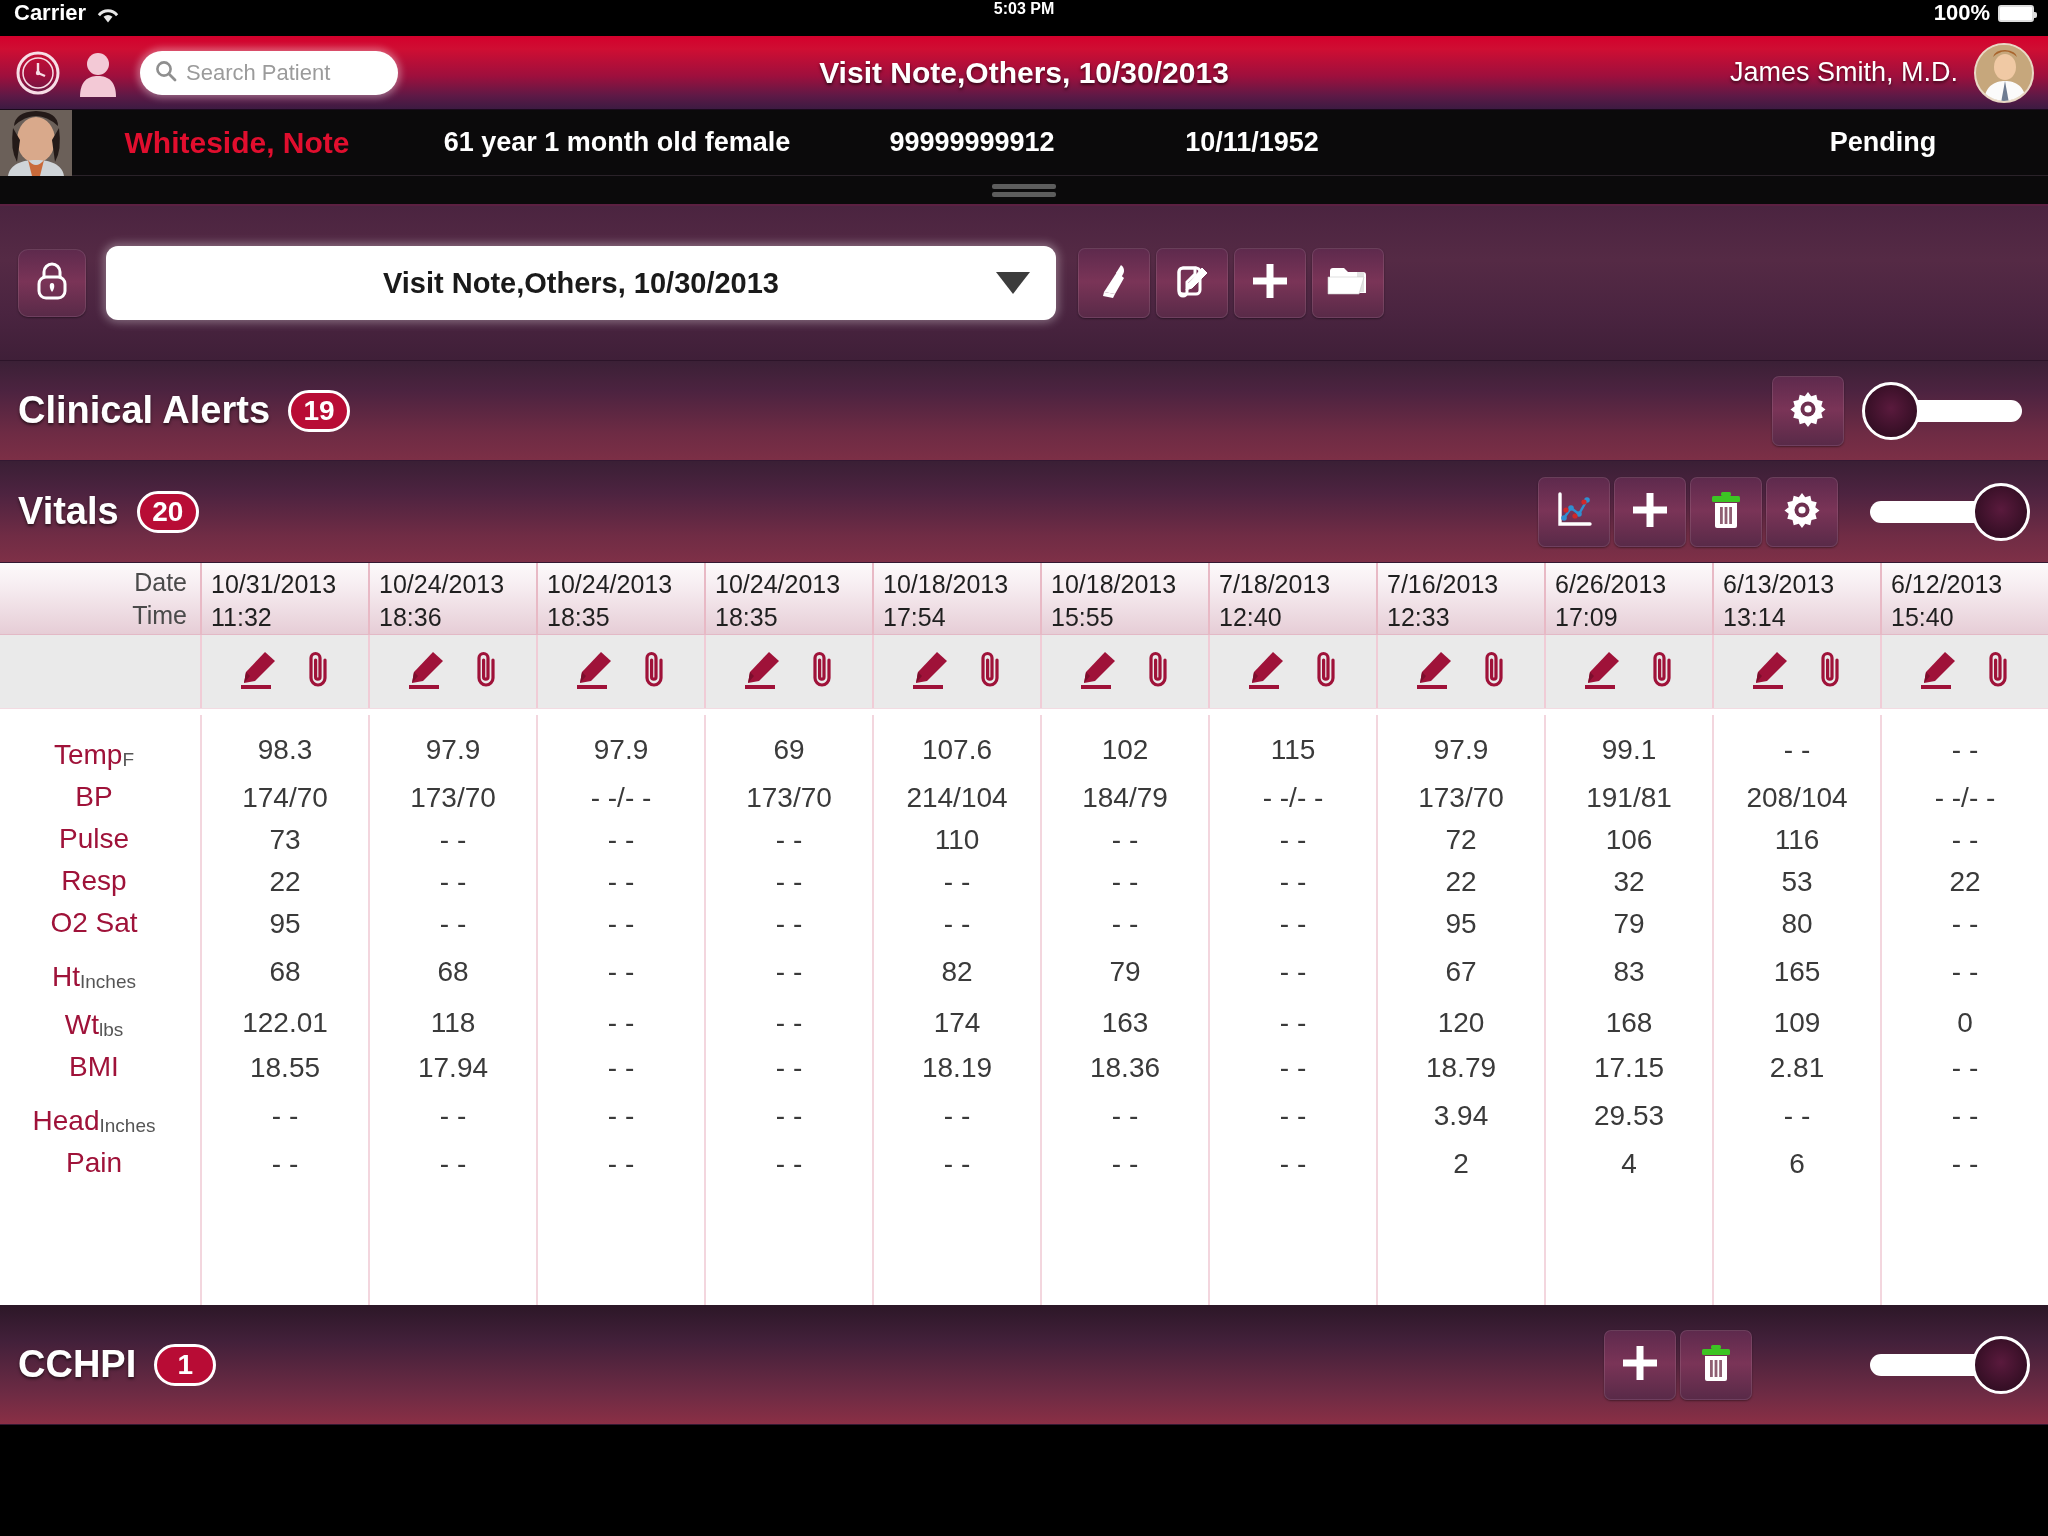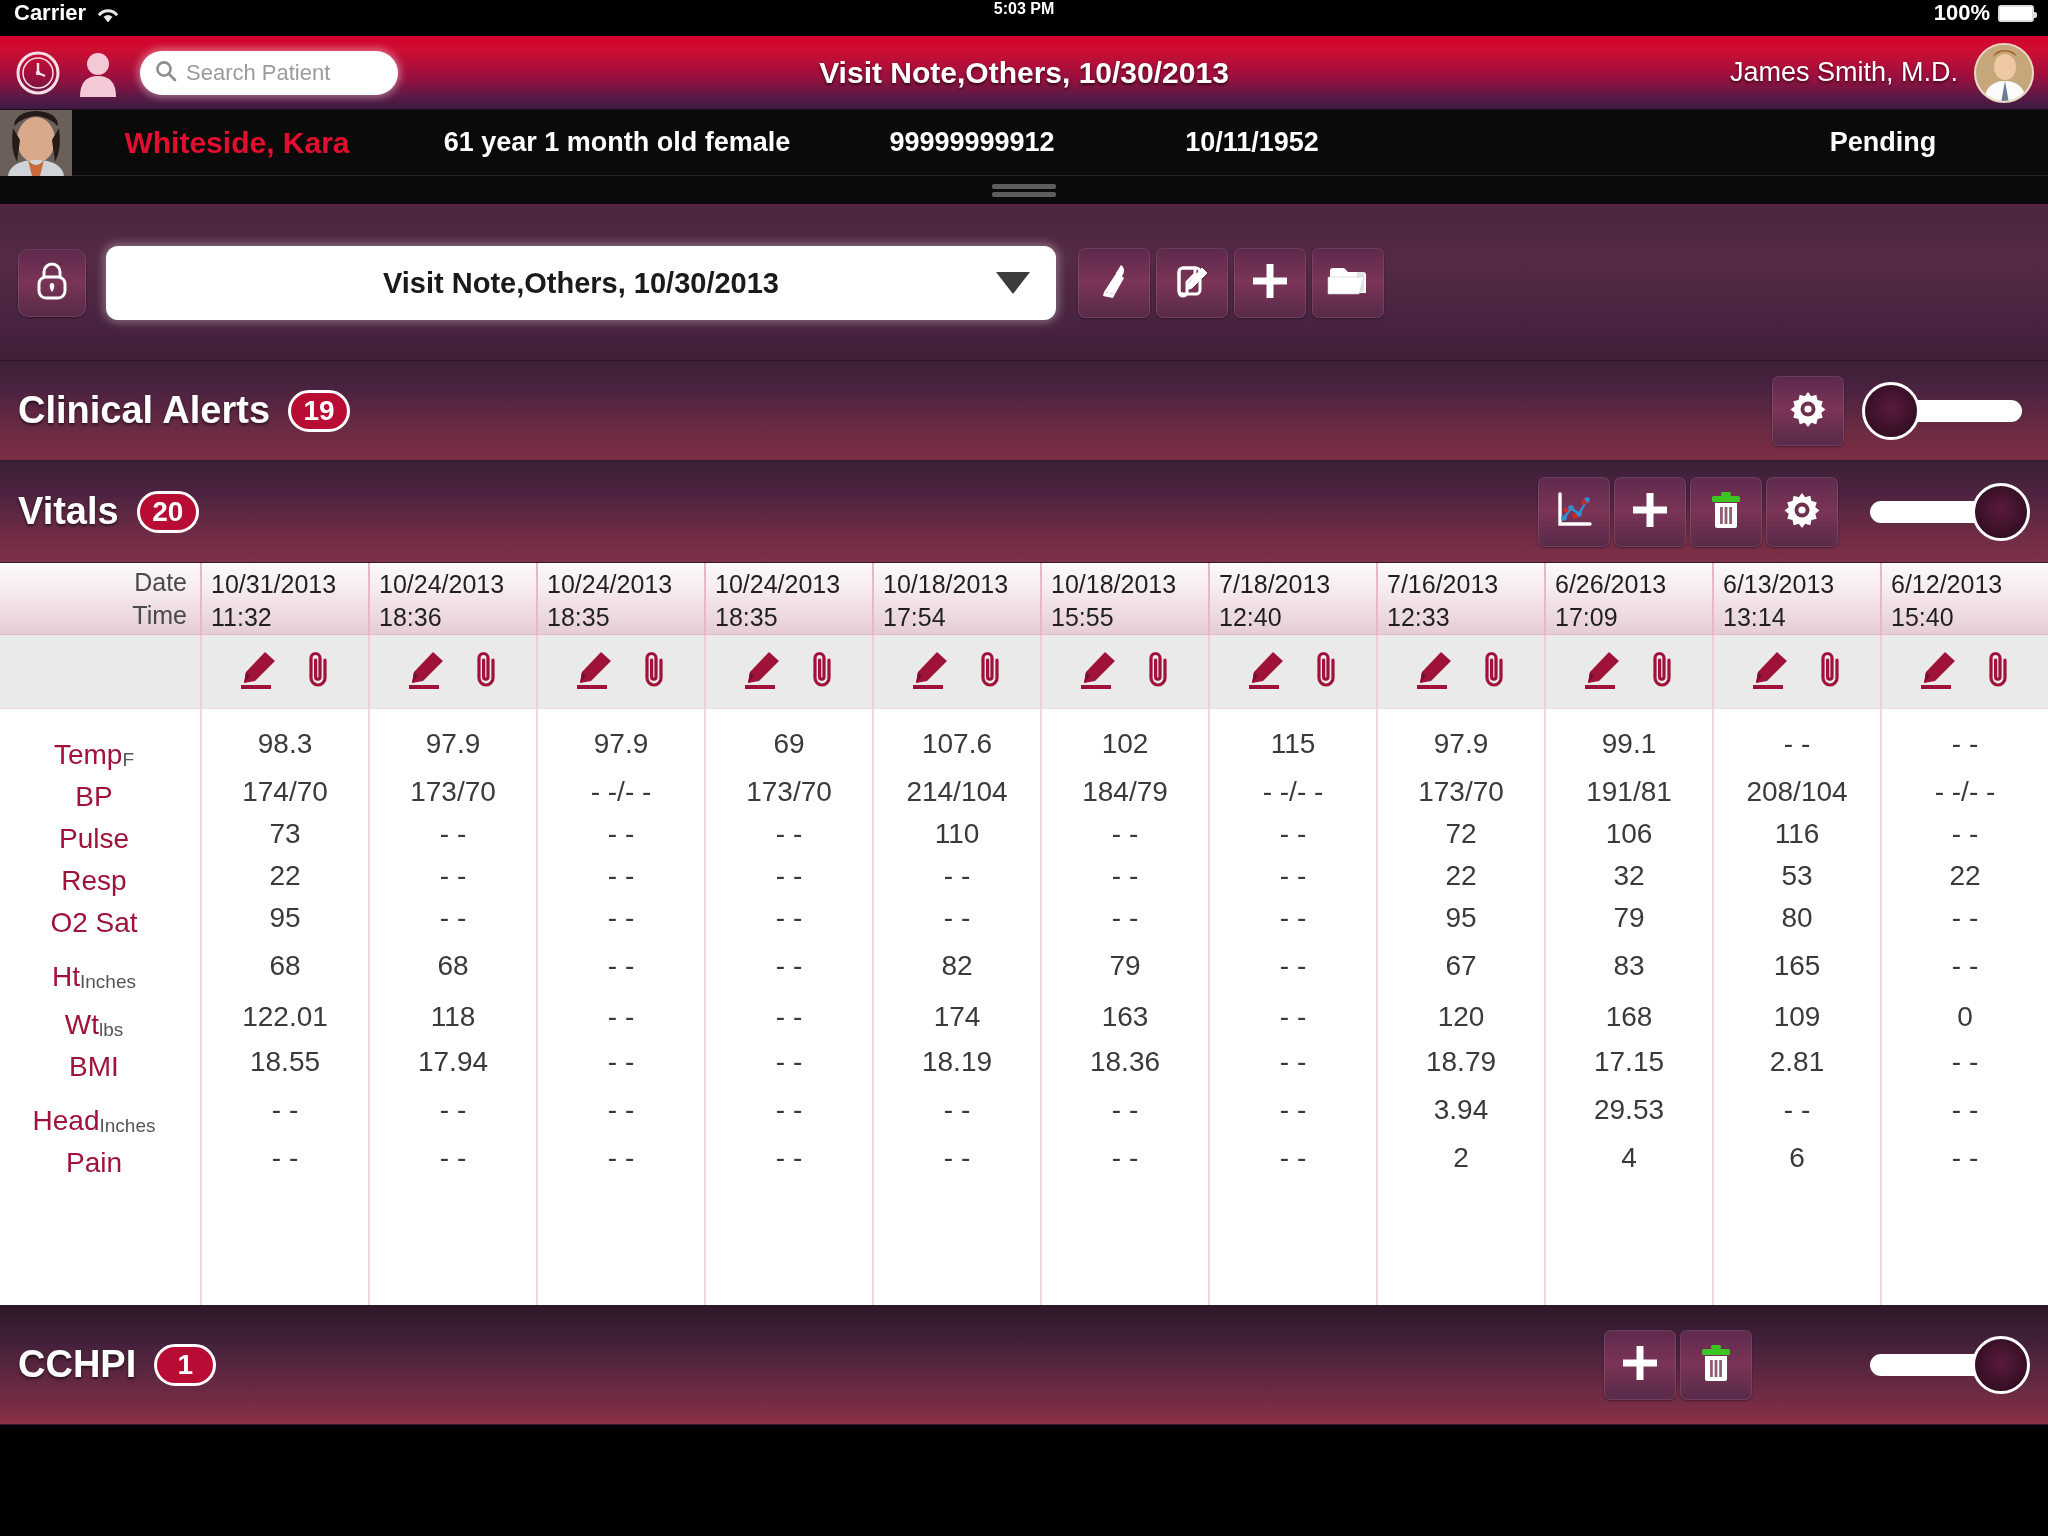--- a/index.html
+++ b/index.html
@@ -324,21 +324,21 @@
       <svg width="72" height="66" viewBox="0 0 72 66">
         <rect width="72" height="66" fill="#6b6059"></rect>
         <ellipse cx="36" cy="30" rx="19" ry="23" fill="#d9a98b"></ellipse>
         <path d="M14 16 Q36 -4 58 16 Q58 2 36 1 Q15 2 14 16 Z" fill="#241a18"></path>
         <path d="M13 18 Q10 40 17 52 L20 30 Z" fill="#241a18"></path>
         <path d="M59 18 Q62 40 55 52 L52 30 Z" fill="#241a18"></path>
         <path d="M8 66 C10 54 22 50 36 50 C50 50 62 54 64 66 Z" fill="#cfd4d8"></path>
         <path d="M28 50 Q36 60 44 50 L40 66 L32 66 Z" fill="#c96a3a"></path>
       </svg>
     </span>
-    <span class="pat-name">Whiteside, Kara</span>
+    <span class="pat-name">Whiteside, Note</span>
     <span class="pat-cell pat-age">61 year 1 month old female</span>
     <span class="pat-cell pat-mrn">99999999912</span>
     <span class="pat-cell pat-dob">10/11/1952</span>
     <span class="pat-cell pat-status">Pending</span>
   </div>
 
   <div class="handle-strip">
     <div class="handle-lines">
       <div></div>
         <div></div>
@@ -678,21 +678,21 @@
             <span class="nm">BMI</span>
           </div>
           <div class="rowlabel r8">
             <span class="nm">Head</span>
             <span class="un">Inches</span>
           </div>
           <div class="rowlabel r9">
             <span class="nm">Pain</span>
           </div>
         </div>
-      <div id="data-cols" style="display:flex; flex:1 1 auto; min-width:0;">
+      <div id="data-cols" style="display:flex; flex:1 1 auto; min-width:0;margin-top:6px;">
           <div class="vt-datacol">
             <div class="cell r0">98.3</div>
             <div class="cell r1">174/70</div>
             <div class="cell r2">73</div>
             <div class="cell r3">22</div>
             <div class="cell r4">95</div>
             <div class="cell r5">68</div>
             <div class="cell r6">122.01</div>
             <div class="cell r7">18.55</div>
             <div class="cell r8">- -</div>

